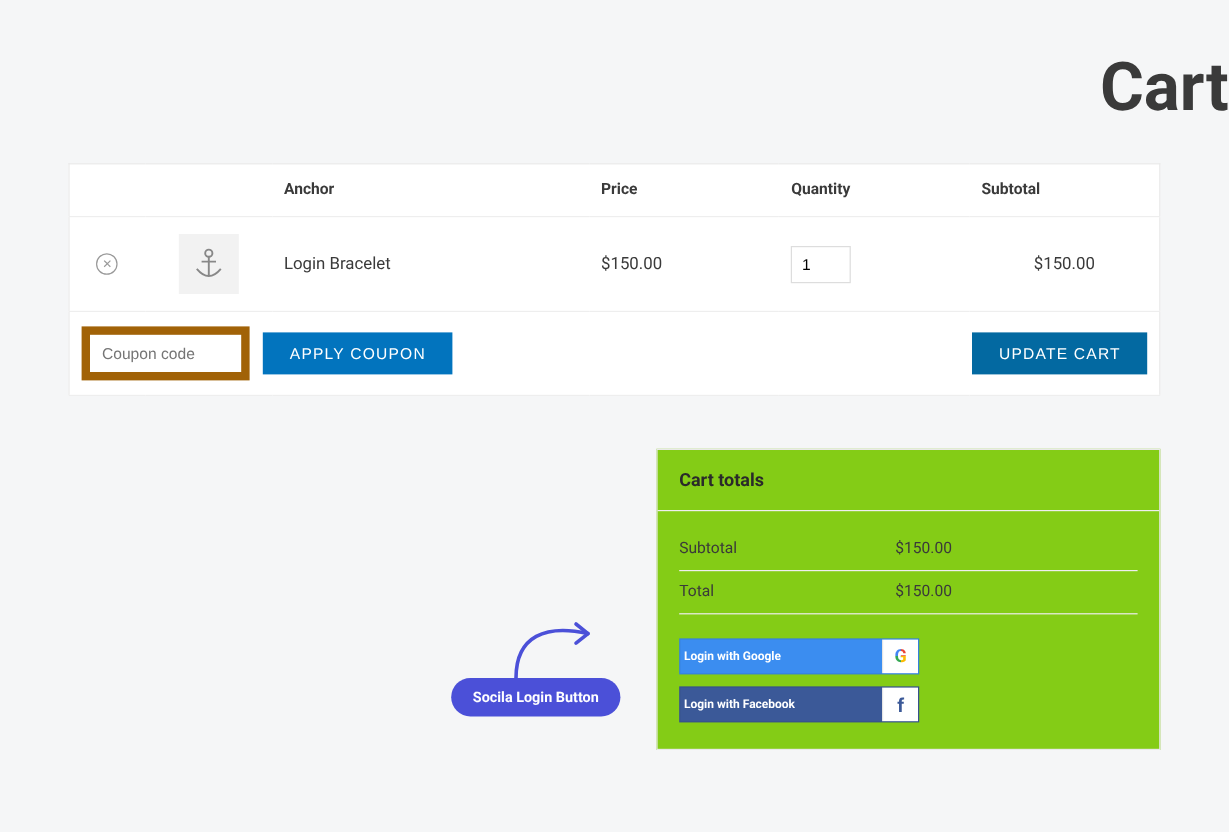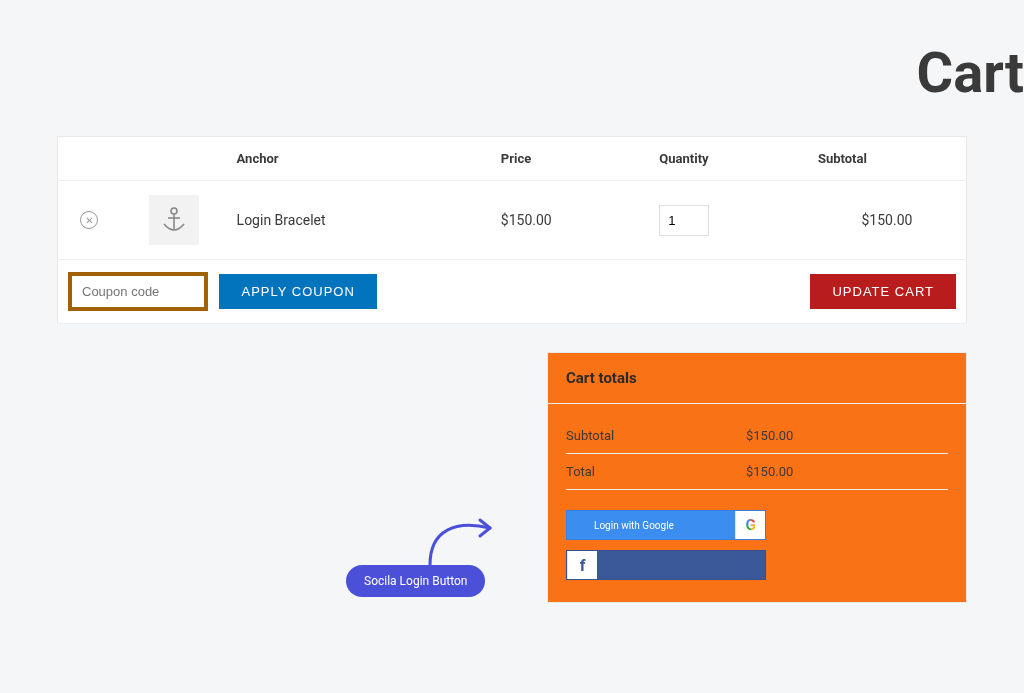--- a/index.html
+++ b/index.html
@@ -73,47 +73,47 @@
     padding: 7px 8px;
     border: 1px solid #ddd;
     font-size: 13px;
   }
   .actions-row td {
     padding: 12px 10px;
   }
   .coupon-input {
     width: 140px;
     padding: 8px 10px;
-    border: 4px solid #a16207;
+    border: 7px solid #a16207;
     font-size: 13px;
     margin-right: 8px;
   }
   .btn {
     display: inline-block;
     border: none;
     padding: 10px 22px;
     font-size: 13px;
     font-weight: 400;
     letter-spacing: 1px;
     cursor: pointer;
     text-transform: uppercase;
   }
   .btn-primary { background: #0274be; color: #fff; }
-  .btn-light   { background: #b91c1c; color: #fff; }
+  .btn-light   { background: #0369a1; color: #fff; }
   .actions-flex {
     display: flex;
     justify-content: space-between;
     align-items: center;
   }
   
   .totals-card {
     width: 420px;
     margin-left: auto;
-    margin-top: 28px;
-    background: #f97316;
+    margin-top: 44px;
+    background: #84cc16;
     border: 1px solid #e9e9e9;
   }
   .totals-header {
     padding: 16px 18px;
     font-weight: 700;
     font-size: 15px;
     border-bottom: 1px solid #eee;
     color: #2a2a2a;
   }
   .totals-body { padding: 14px 18px 22px; }
@@ -149,22 +149,22 @@
     border: 1px solid rgba(0,0,0,0.08);
     font-size: 10px;
     color: #fff;
     cursor: pointer;
     align-items: stretch;
   }
   .social-btn .label {
     flex: 1;
     display: flex;
     align-items: center;
-    padding-left: 27px;
-    font-weight: 400;
+    padding-left: 3px;
+    font-weight: 700;
   }
   .social-btn .icon-box {
     width: 30px;
     background: #fff;
     display: flex;
     align-items: center;
     justify-content: center;
     border-left: 1px solid rgba(0,0,0,0.1);
   }
   .sb-google { background: #3b8df0; }
@@ -174,28 +174,28 @@
     font-size: 15px;
     background: conic-gradient(#ea4335 0 25%, #fbbc05 0 50%, #34a853 0 75%, #4285f4 0 100%);
     -webkit-background-clip: text;
     background-clip: text;
     color: transparent;
   }
   .fb-f { color: #3b5998; font-weight: 700; font-size: 16px; }
   
   .callout {
     position: absolute;
-    left: 346px;
+    left: 376px;
     top: 565px;
     background: #4b50d8;
     color: #fff;
     font-size: 12px;
     padding: 9px 18px;
     border-radius: 999px;
-    font-weight: 400;
+    font-weight: 700;
   }
   .arrow {
     position: absolute;
     left: 425px;
     top: 510px;
     width: 75px;
     height: 60px;
     pointer-events: none;
   }
 </style>
@@ -269,20 +269,21 @@
 
       <div style="height:10px"></div>
 
       <div class="social-btn sb-google">
         <span class="label">Login with Google</span>
         <span class="icon-box">
             <span class="google-g">G</span>
           </span>
       </div>
       <div class="social-btn sb-facebook">
+        <span class="label">Login with Facebook</span>
         <span class="icon-box">
             <span class="fb-f">f</span>
           </span>
       </div>
     </div>
   </div>
 
 </div>
 
 <svg class="arrow" viewBox="0 0 75 60">

